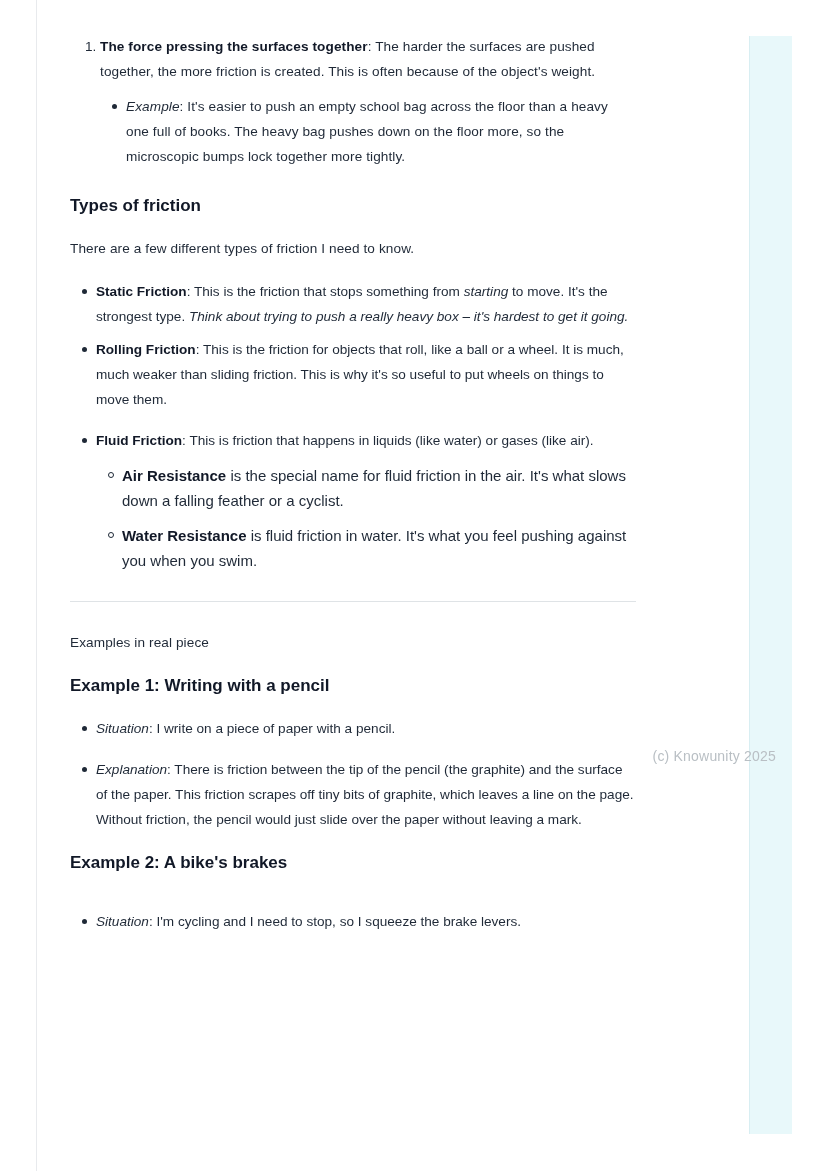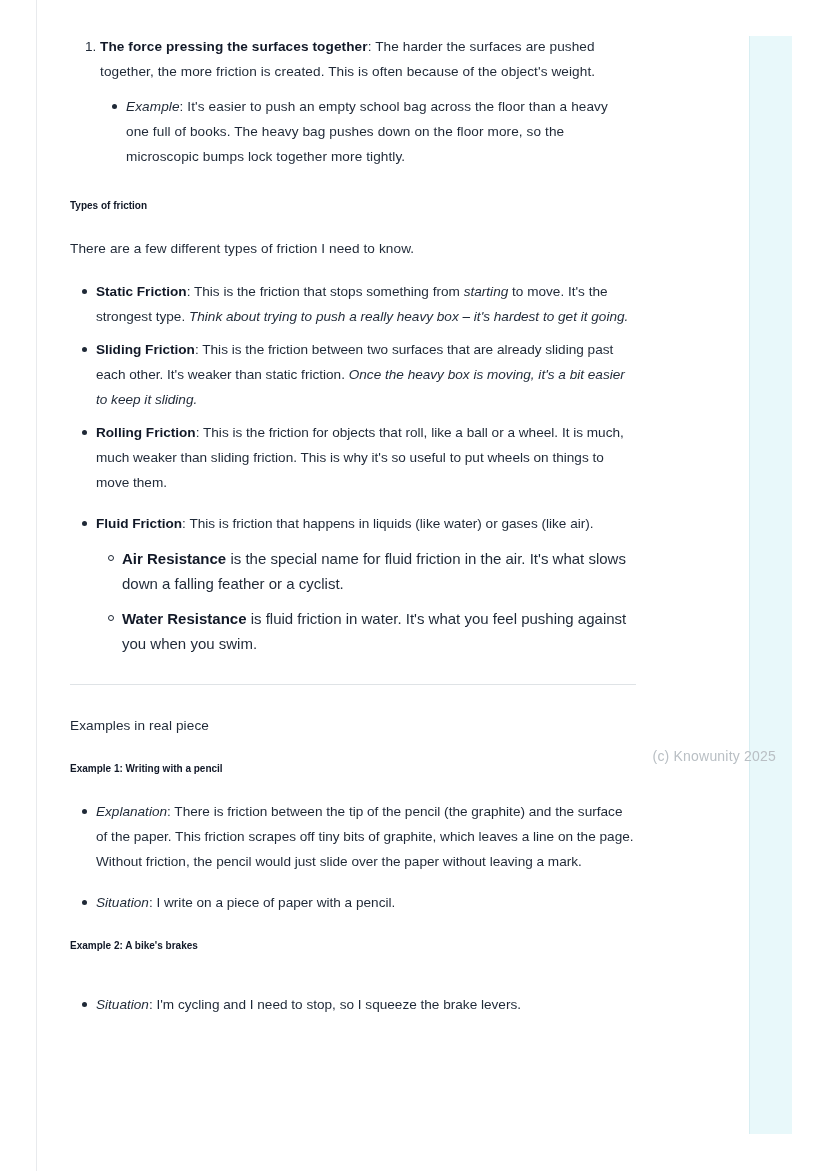--- a/index.html
+++ b/index.html
@@ -143,21 +143,21 @@
     left: -14px;
     top: 10px;
     width: 5px;
     height: 5px;
     border-radius: 50%;
     background: #1f2937;
   }
   strong { font-weight: 700; color: #111827; }
   em { font-style: italic; }
   h3.section-head {
-    font-size: 10px;
+    font-size: 17px;
     font-weight: 700;
     color: #111827;
     line-height: 25px;
   }
   .spacer-24 { height: 24px; }
   .spacer-18 { height: 18px; }
   hr.divider {
     border: none;
     border-top: 1px solid #dfe3e6;
     margin: 28px 0 28px 0;
@@ -206,23 +206,20 @@
 
     <p class="body-text">There are a few different types of friction I need to know.</p>
 
     <div class="spacer-18"></div>
 
     <ul class="bullets">
       <li>
         <strong>Static Friction</strong><span>: This is the friction that stops something from </span><em>starting</em><span> to move. It's the strongest type. </span><em>Think about trying to push a really heavy box – it's hardest to get it going.</em>
       </li>
       <li>
-        <strong>Sliding Friction</strong><span>: This is the friction between two surfaces that are already sliding past each other. It's weaker than static friction. </span><em>Once the heavy box is moving, it's a bit easier to keep it sliding.</em>
-      </li>
-      <li>
         <strong>Rolling Friction</strong><span>: This is the friction for objects that roll, like a ball or a wheel. It is much, much weaker than sliding friction. This is why it's so useful to put wheels on things to move them.</span>
       </li>
       <li>
         <strong>Fluid Friction</strong><span>: This is friction that happens in liquids (like water) or gases (like air).</span>
         <ul class="sub-bullets">
           <li>
             <strong>Air Resistance</strong><span> is the special name for fluid friction in the air. It's what slows down a falling feather or a cyclist.</span>
           </li>
           <li>
             <strong>Water Resistance</strong><span> is fluid friction in water. It's what you feel pushing against you when you swim.</span>
@@ -236,25 +233,25 @@
     <p class="body-text">Examples in real piece</p>
 
     <div class="spacer-18"></div>
 
     <h3 class="section-head">Example 1: Writing with a pencil</h3>
 
     <div class="spacer-18"></div>
 
     <ul class="bullets">
       <li>
+        <em>Situation</em><span>: I write on a piece of paper with a pencil.</span>
+      </li>
+      <li>
         <em>Explanation</em><span>: There is friction between the tip of the pencil (the graphite) and the surface of the paper. This friction scrapes off tiny bits of graphite, which leaves a line on the page. Without friction, the pencil would just slide over the paper without leaving a mark.</span>
       </li>
-      <li>
-        <em>Situation</em><span>: I write on a piece of paper with a pencil.</span>
-      </li>
     </ul>
 
     <div class="spacer-18"></div>
 
     <h3 class="section-head">Example 2: A bike's brakes</h3>
 
     <div class="spacer-18"></div>
 
     <ul class="bullets">
       <li>

